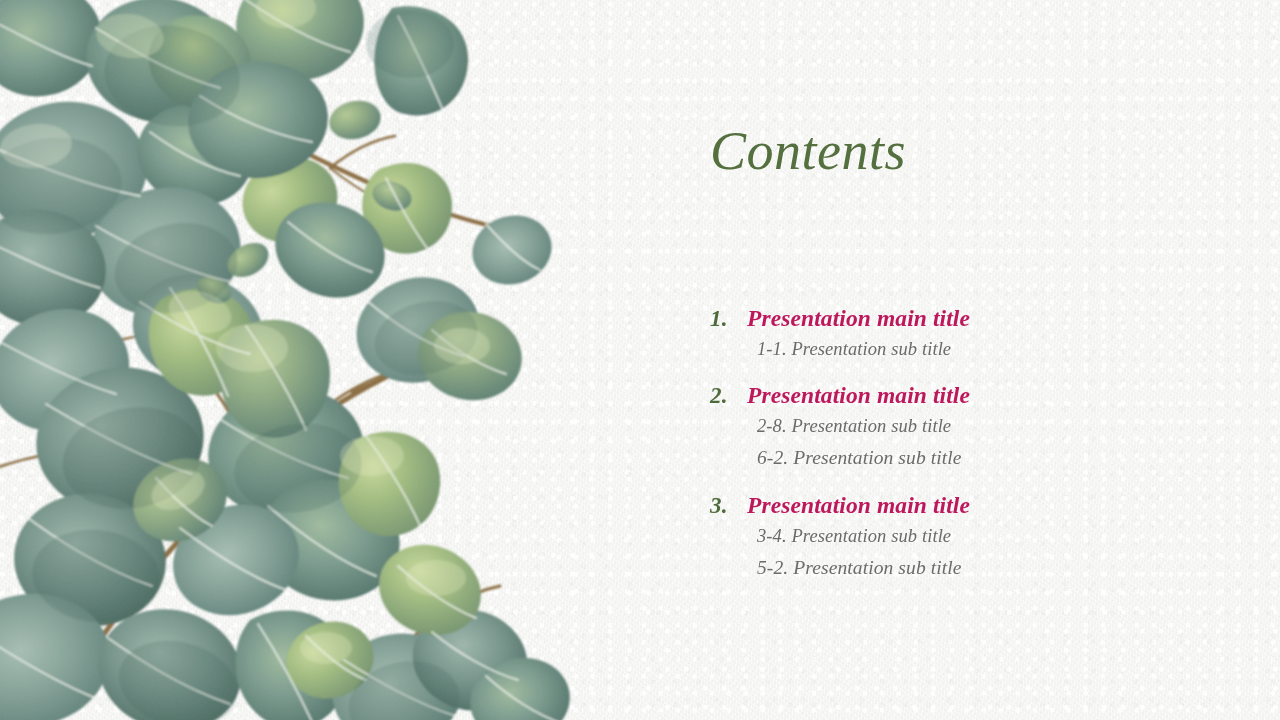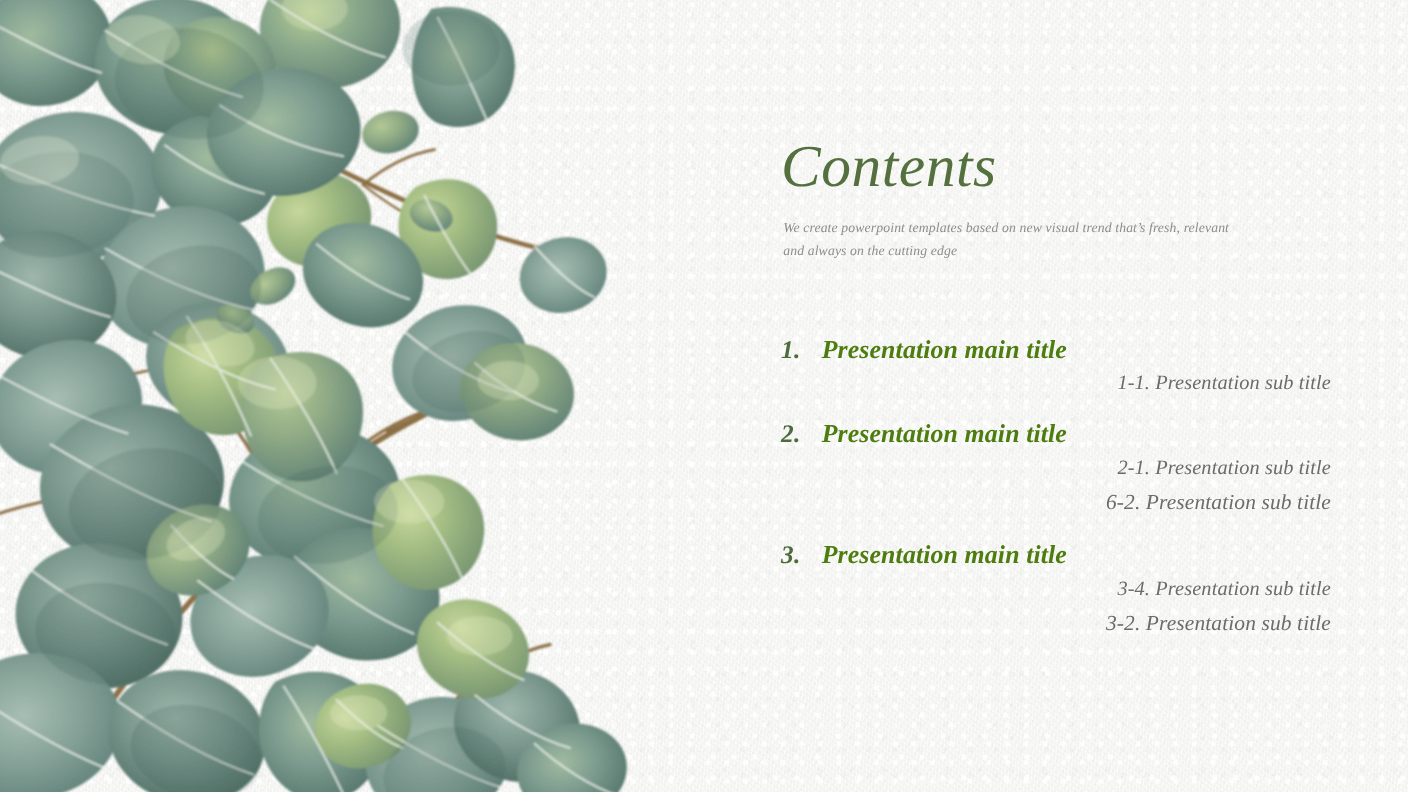--- a/index.html
+++ b/index.html
@@ -57,27 +57,27 @@
   .toc-group:last-child{margin-bottom:0;}
 
   .main-row{display:flex;align-items:baseline;}
   .main-num{
     width:37px;flex:0 0 37px;
     font-size:23px;font-style:italic;font-weight:bold;
     color:#4e6b3c;letter-spacing:.3px;
   }
   .main-label{
     font-size:23.5px;font-style:italic;font-weight:bold;
-    color:#4d7c0f;letter-spacing:.1px;
+    color:#be185d;letter-spacing:.1px;
   }
   .sub-row{
+    margin-left:47px;
     font-size:18.5px;font-style:italic;
     color:#6b6b6b;letter-spacing:.1px;
     line-height:1.68;
-    text-align:right;
   }
   .g1 .main-row{margin-bottom:2px;}
   .g2 .main-row,.g3 .main-row{margin-bottom:2px;}
   .g1{margin-bottom:17px;}
   .g2{margin-bottom:17px;}
   .sub-row.big{font-size:19.5px;}
 </style>
 </head>
 <body>
 
@@ -254,48 +254,44 @@
       </g>
 
       <rect x="0" y="0" width="600" height="720" filter="url(#grain)" fill="#ffffff" opacity=".16"></rect>
     </svg>
   </div>
 
   <div class="content">
 
     <div class="page-title">Contents</div>
 
-    <div class="subtitle">
-      <span>We create powerpoint templates based on new visual trend that’s fresh,</span>
-      <span>relevant and always on the cutting edge</span>
-    </div>
 
     <div class="toc">
 
       <div class="toc-group g1">
         <div class="main-row">
           <span class="main-num">1.</span>
           <span class="main-label">Presentation main title</span>
         </div>
         <div class="sub-row">1-1. Presentation sub title</div>
       </div>
 
       <div class="toc-group g2">
         <div class="main-row">
           <span class="main-num">2.</span>
           <span class="main-label">Presentation main title</span>
         </div>
-        <div class="sub-row">2-1. Presentation sub title</div>
+        <div class="sub-row">2-8. Presentation sub title</div>
         <div class="sub-row big">6-2. Presentation sub title</div>
       </div>
 
       <div class="toc-group g3">
         <div class="main-row">
           <span class="main-num">3.</span>
           <span class="main-label">Presentation main title</span>
         </div>
         <div class="sub-row">3-4. Presentation sub title</div>
-        <div class="sub-row big">3-2. Presentation sub title</div>
+        <div class="sub-row big">5-2. Presentation sub title</div>
       </div>
 
     </div>
   </div>
 </div>
 
 </body></html>

